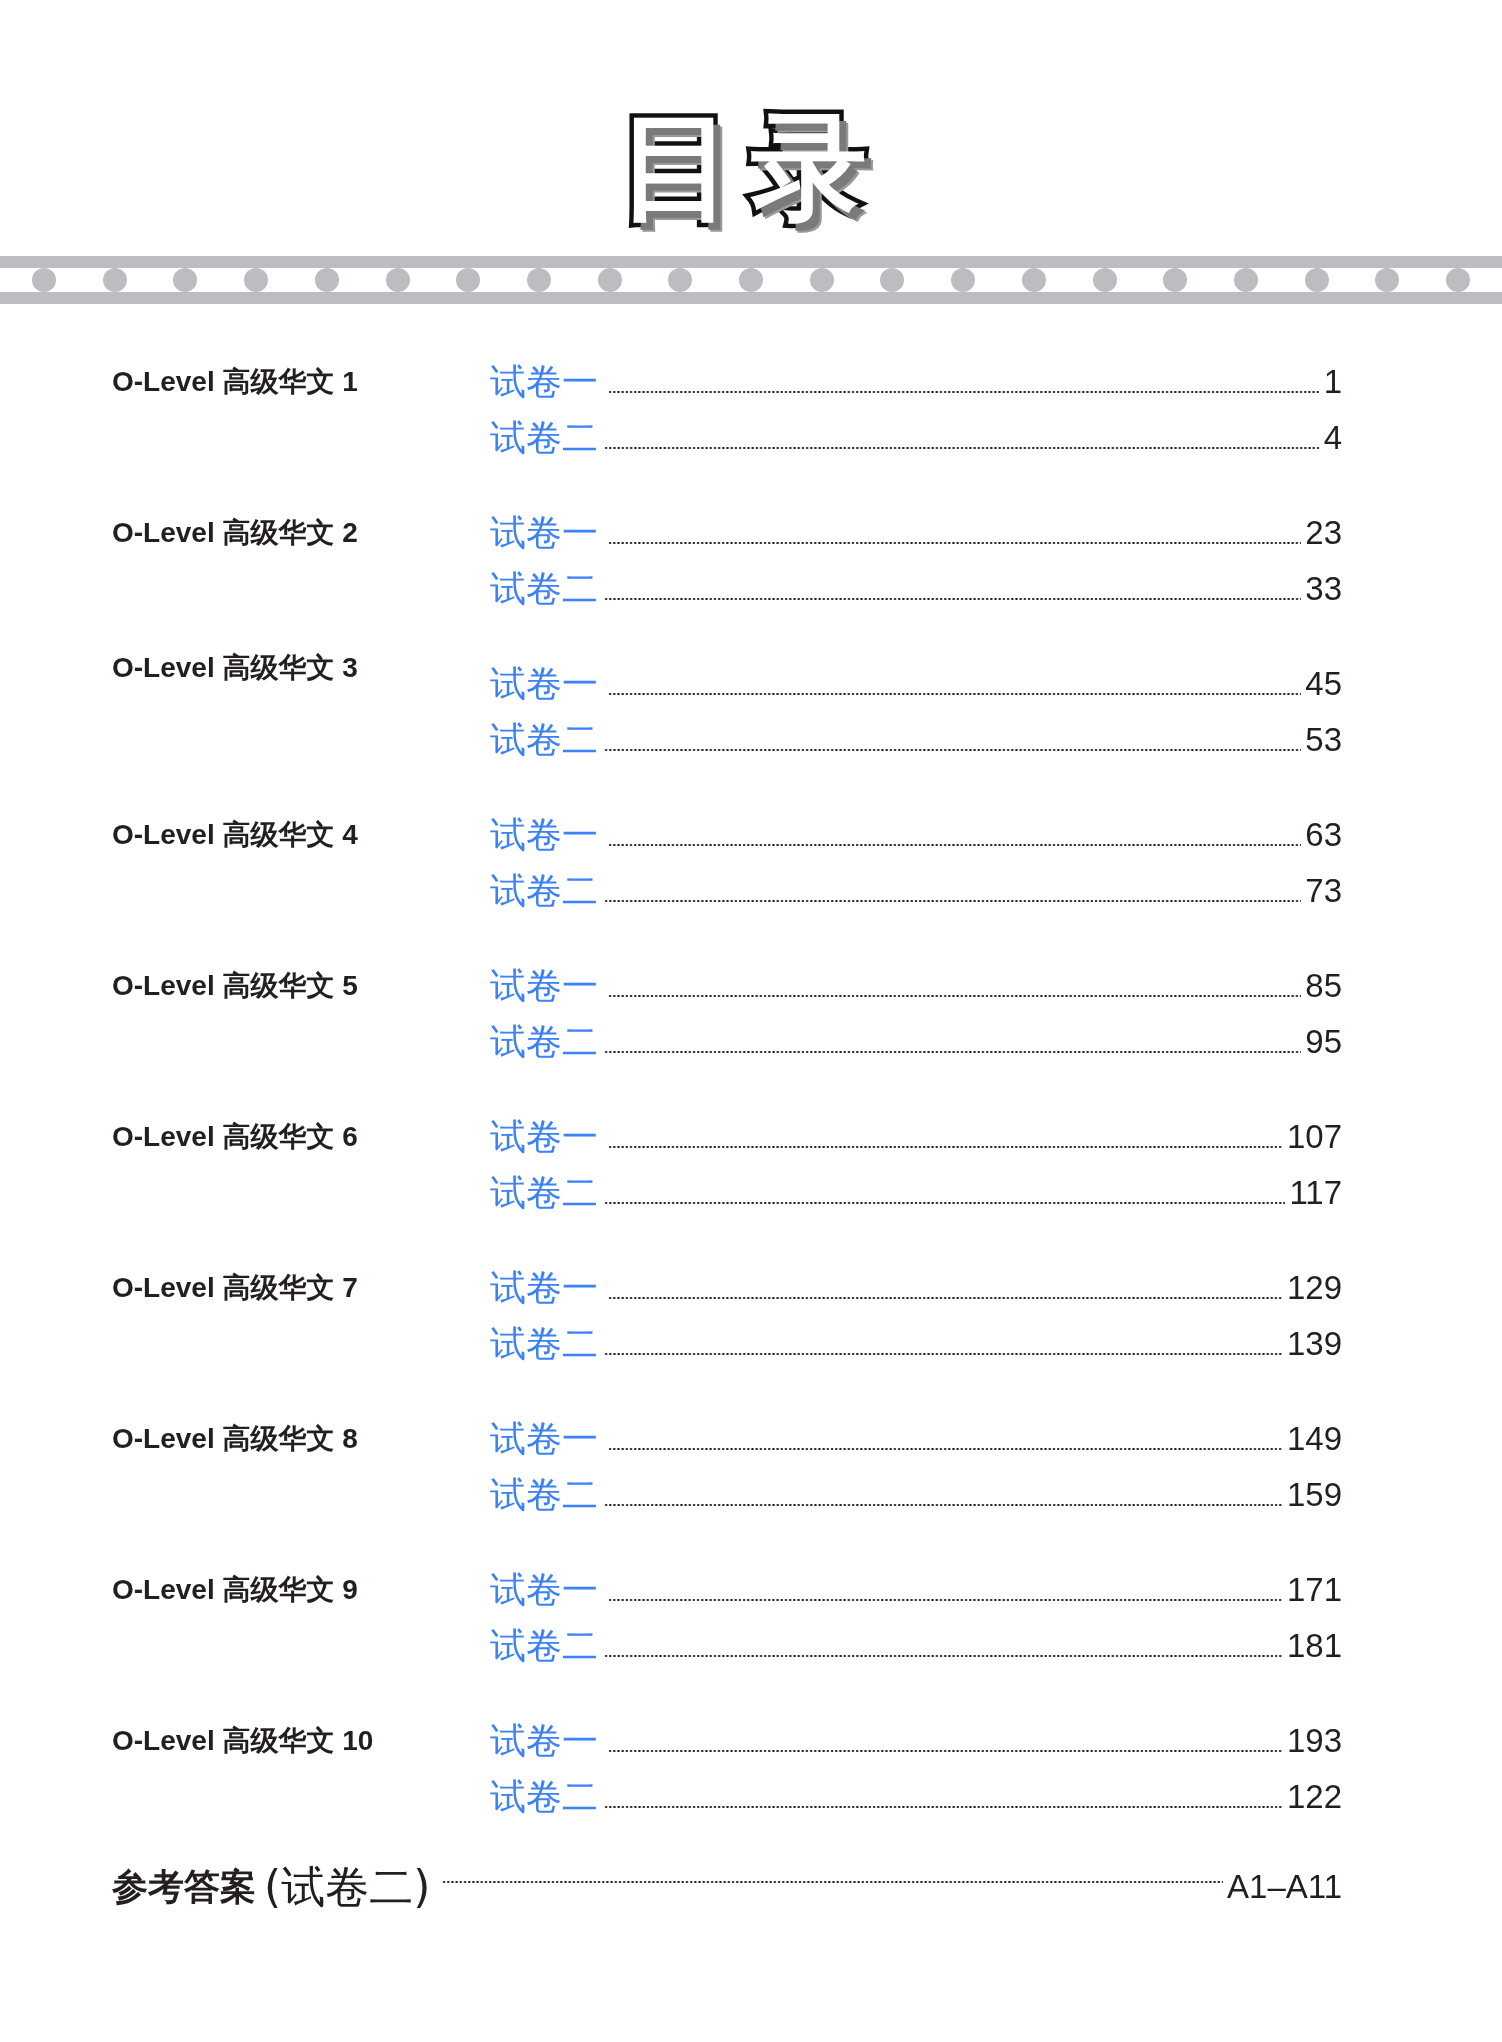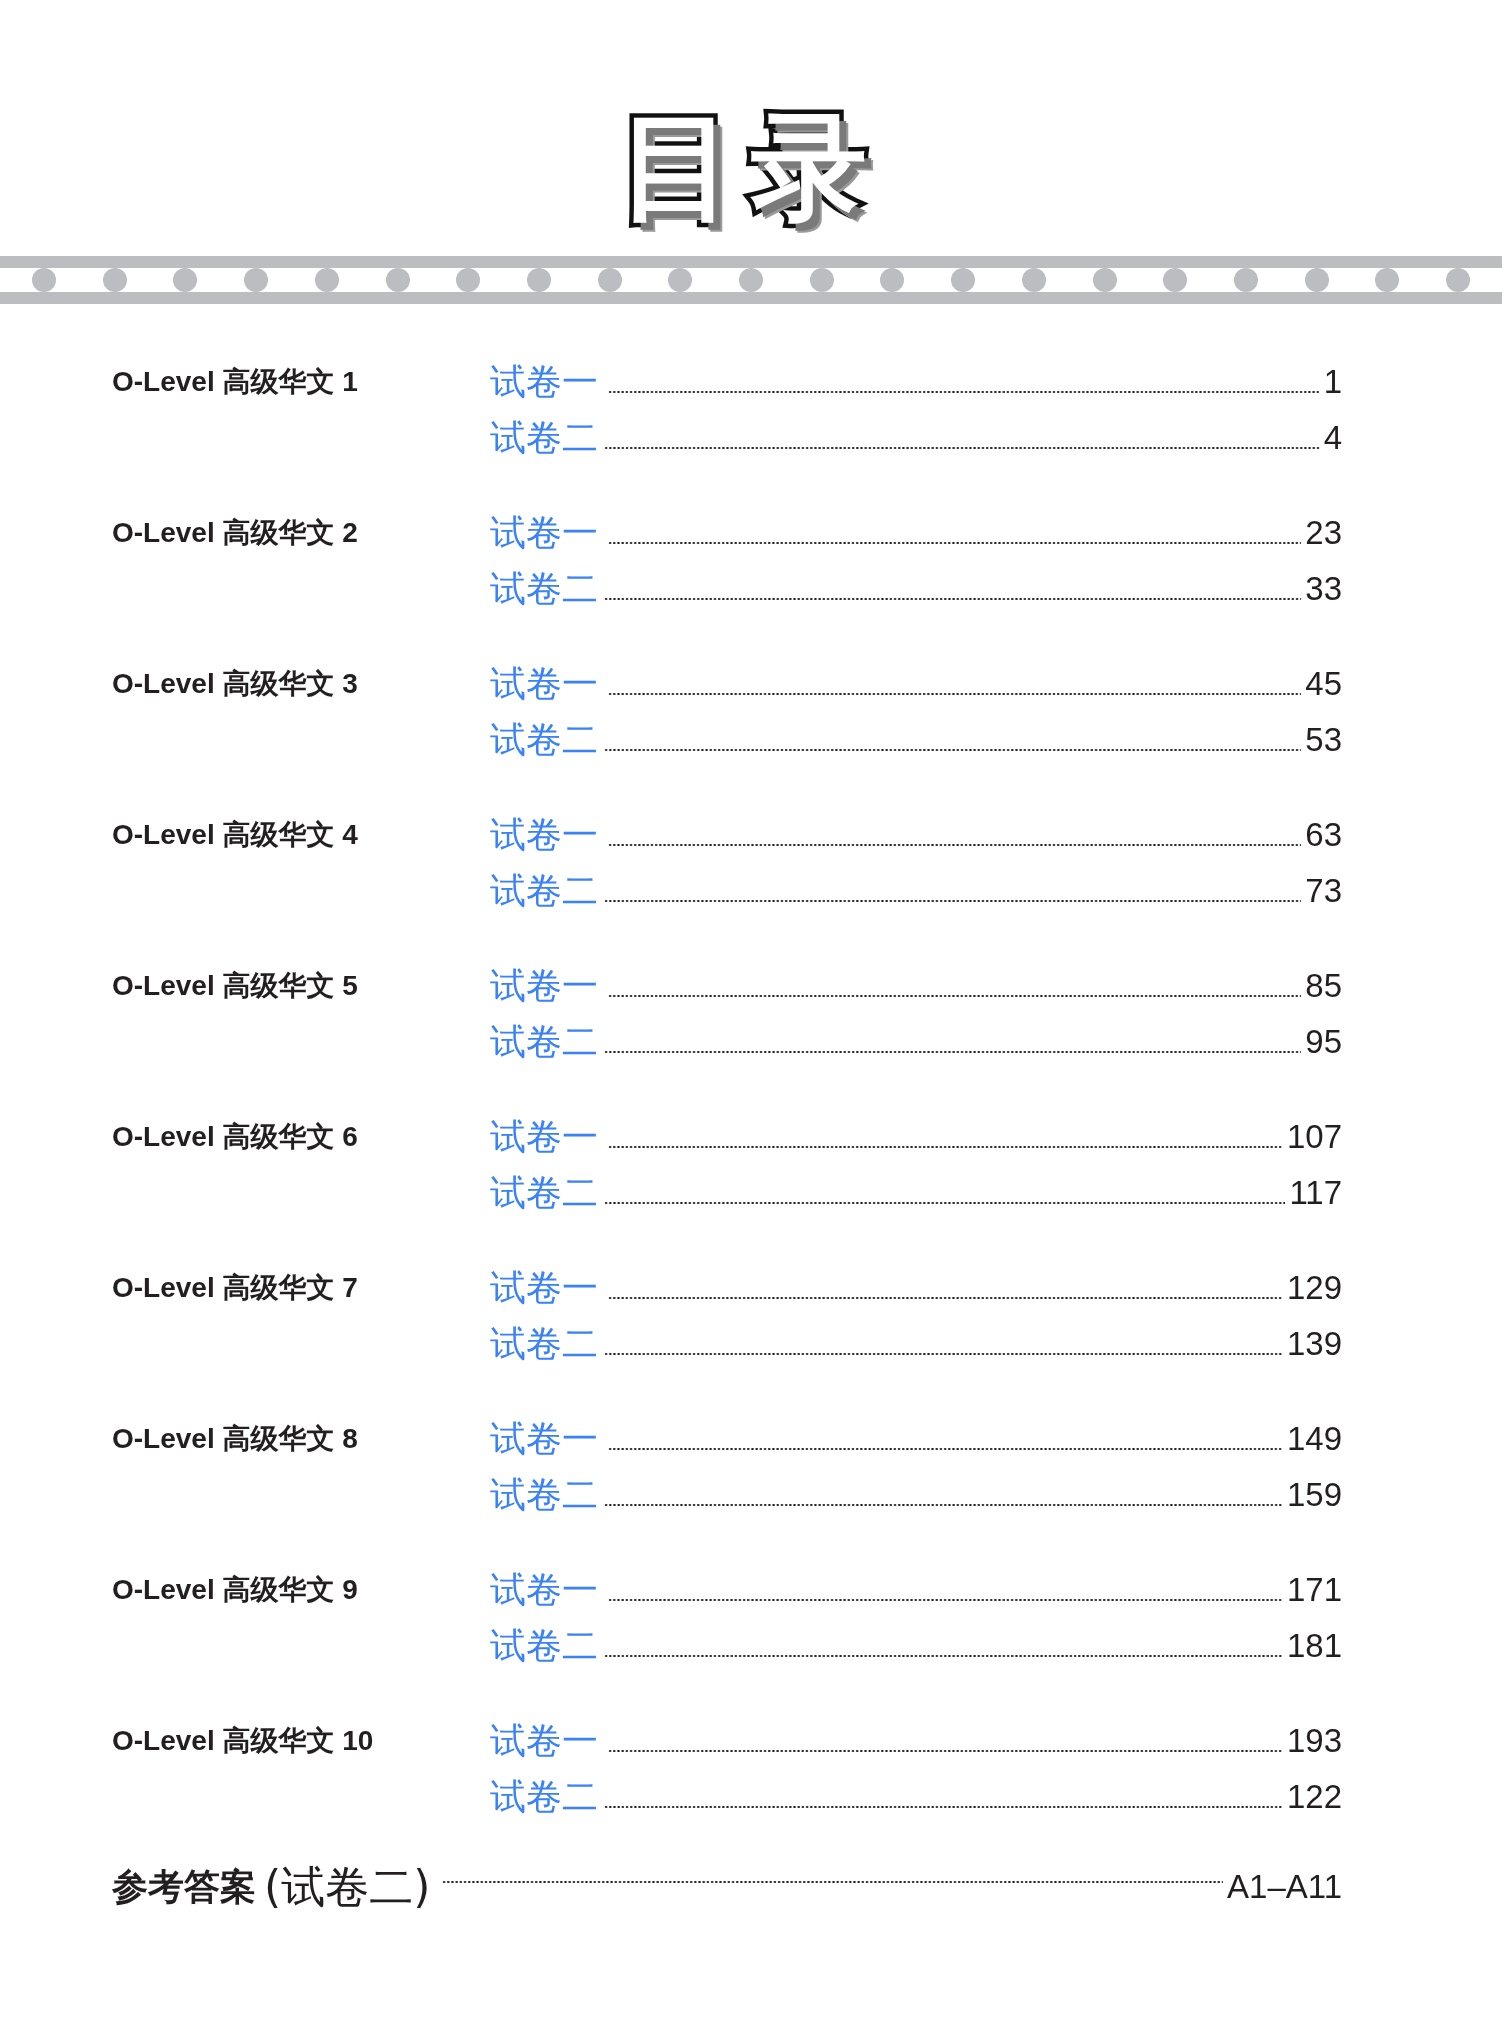--- a/index.html
+++ b/index.html
@@ -193,21 +193,21 @@
     <span class="paper">试卷一</span>
     <span class="leader"></span>
     <span class="page">23</span>
   </div>
   <div class="entry" style="top:569px">
     <span class="paper">试卷二</span>
     <span class="leader tight"></span>
     <span class="page">33</span>
   </div>
 
-  <div class="group-label" style="top:664px">O-Level 高级华文 3</div>
+  <div class="group-label" style="top:648px">O-Level 高级华文 3</div>
   <div class="entry" style="top:664px">
     <span class="paper">试卷一</span>
     <span class="leader"></span>
     <span class="page">45</span>
   </div>
   <div class="entry" style="top:720px">
     <span class="paper">试卷二</span>
     <span class="leader tight"></span>
     <span class="page">53</span>
   </div>

